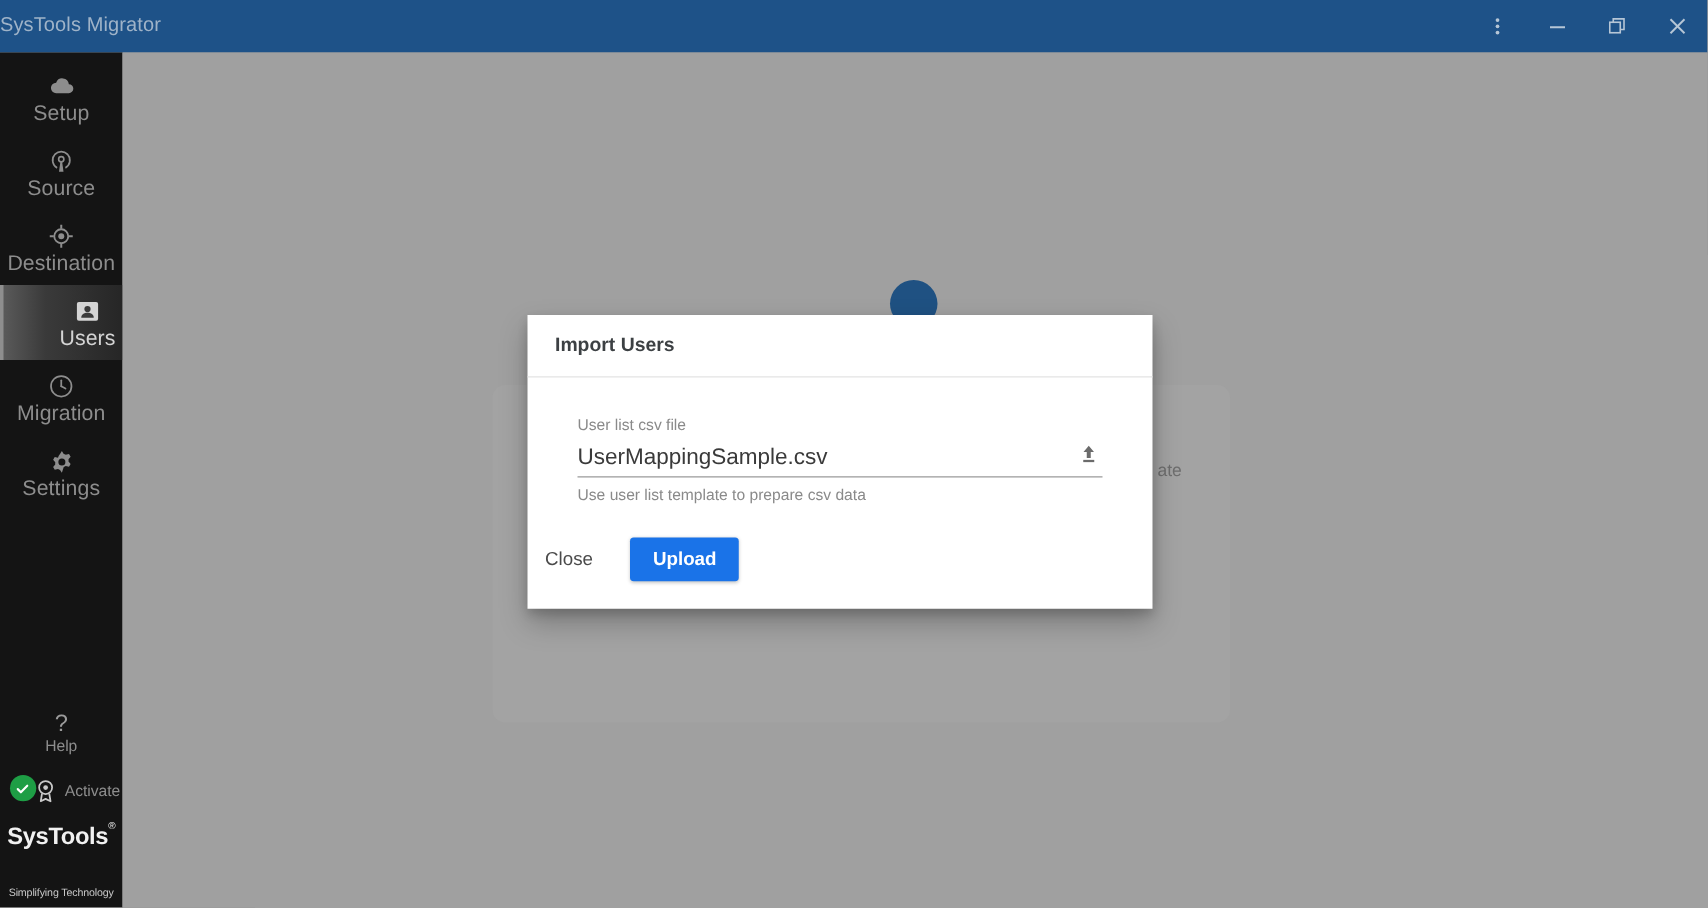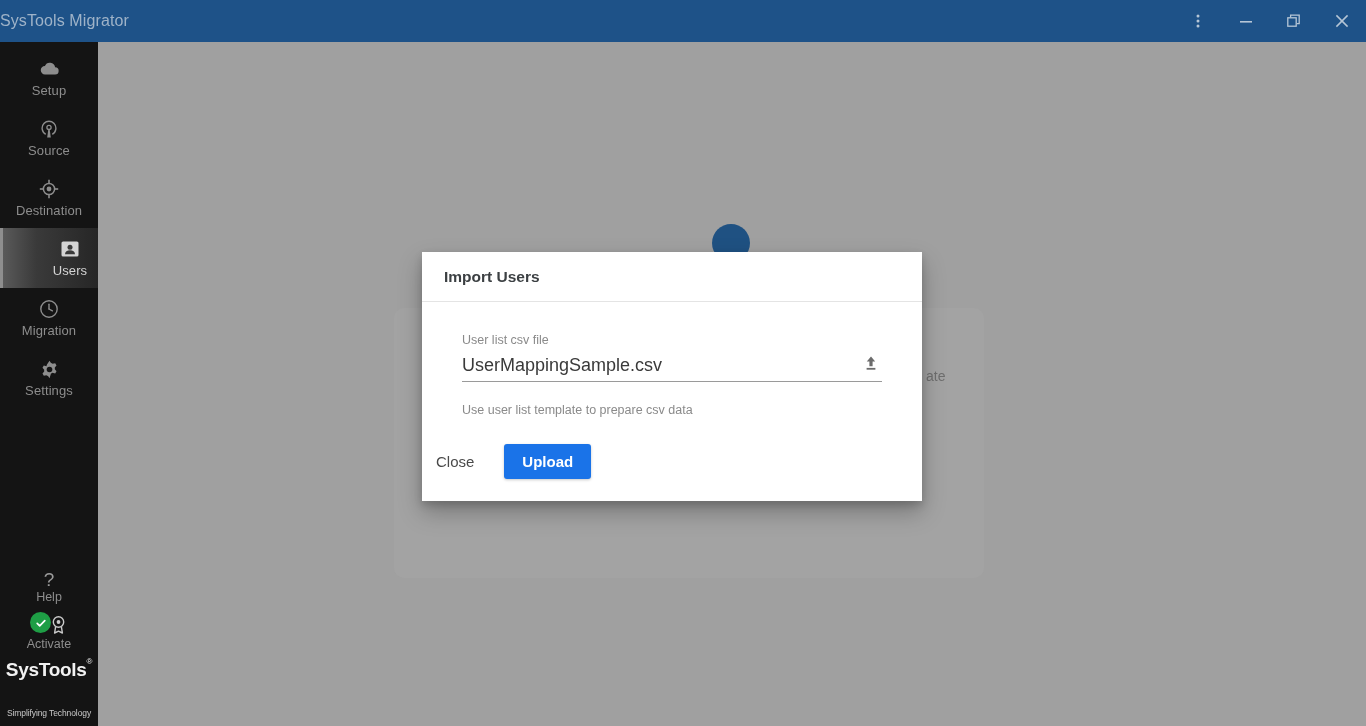--- a/index.html
+++ b/index.html
@@ -74,21 +74,21 @@
     box-sizing: border-box;
   }
   .nav-item .nav-icon {
     height: 22px;
     display: flex;
     align-items: center;
     justify-content: center;
     margin-bottom: 4px;
   }
   .nav-item .nav-label {
-    font-size: 13px;
+    font-size: 17px;
     line-height: 14px;
     color: #8d8d8d;
     letter-spacing: 0.1px;
     text-align: right;
   }
   .nav-item.active {
     background: linear-gradient(to right, #5a5a5a 0%, #3a3a3a 35%, #262626 100%);
     border-left: 3px solid #8e8e8e;
     padding-left: 39px;
   }
@@ -120,21 +120,21 @@
   }
   #help-label {
     font-size: 12.5px;
     line-height: 15px;
     color: #8d8d8d;
     margin-top: 1px;
   }
   #activate-item {
     height: 46px;
     display: flex;
-    flex-direction: column;
+    flex-direction: row;
     align-items: center;
     justify-content: center;
     position: relative;
   }
   #activate-icons {
     position: relative;
     height: 22px;
     width: 50px;
     display: flex;
     align-items: center;
@@ -272,21 +272,21 @@
     width: 22px;
     height: 22px;
     display: flex;
     align-items: center;
     justify-content: center;
     margin-bottom: 1px;
   }
   #field-hint {
     font-size: 12.5px;
     color: #8a8a8a;
-    margin-top: 20px;
+    margin-top: 6px;
     line-height: 16px;
   }
   #dialog-footer {
     display: flex;
     align-items: center;
     padding: 26px 28px 22px 0;
   }
   #close-button {
     font-size: 15px;
     color: #4a4a4a;

